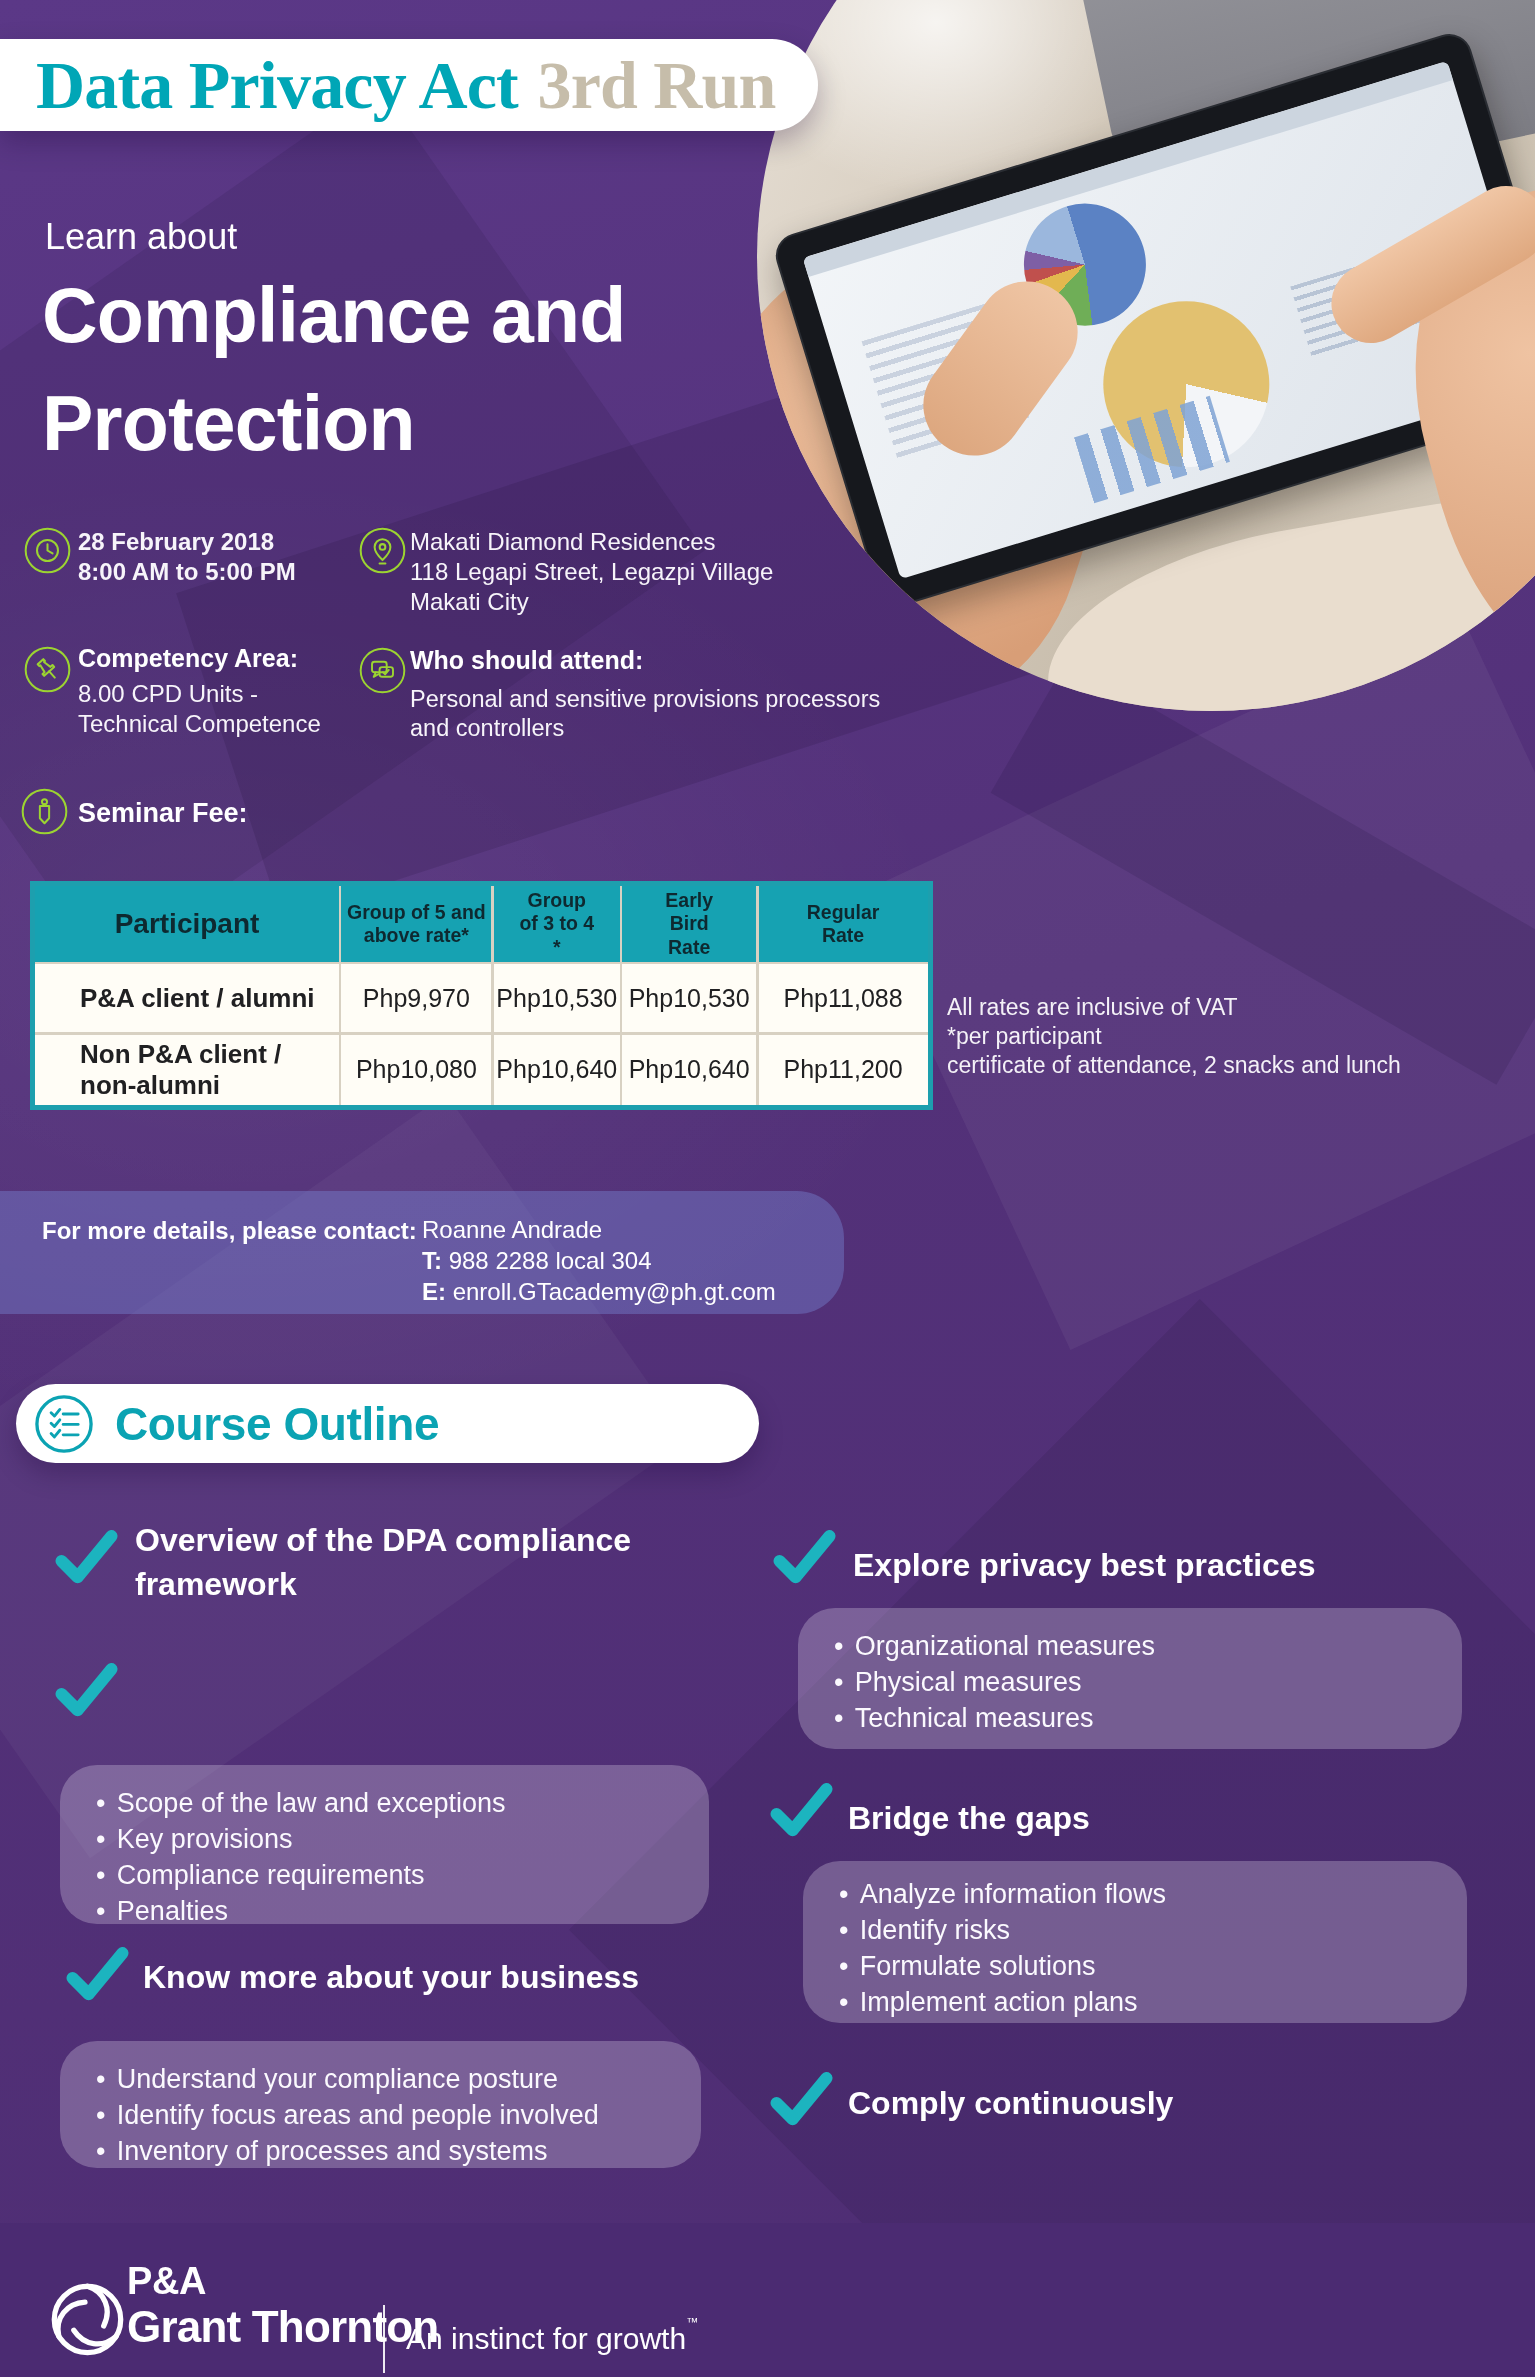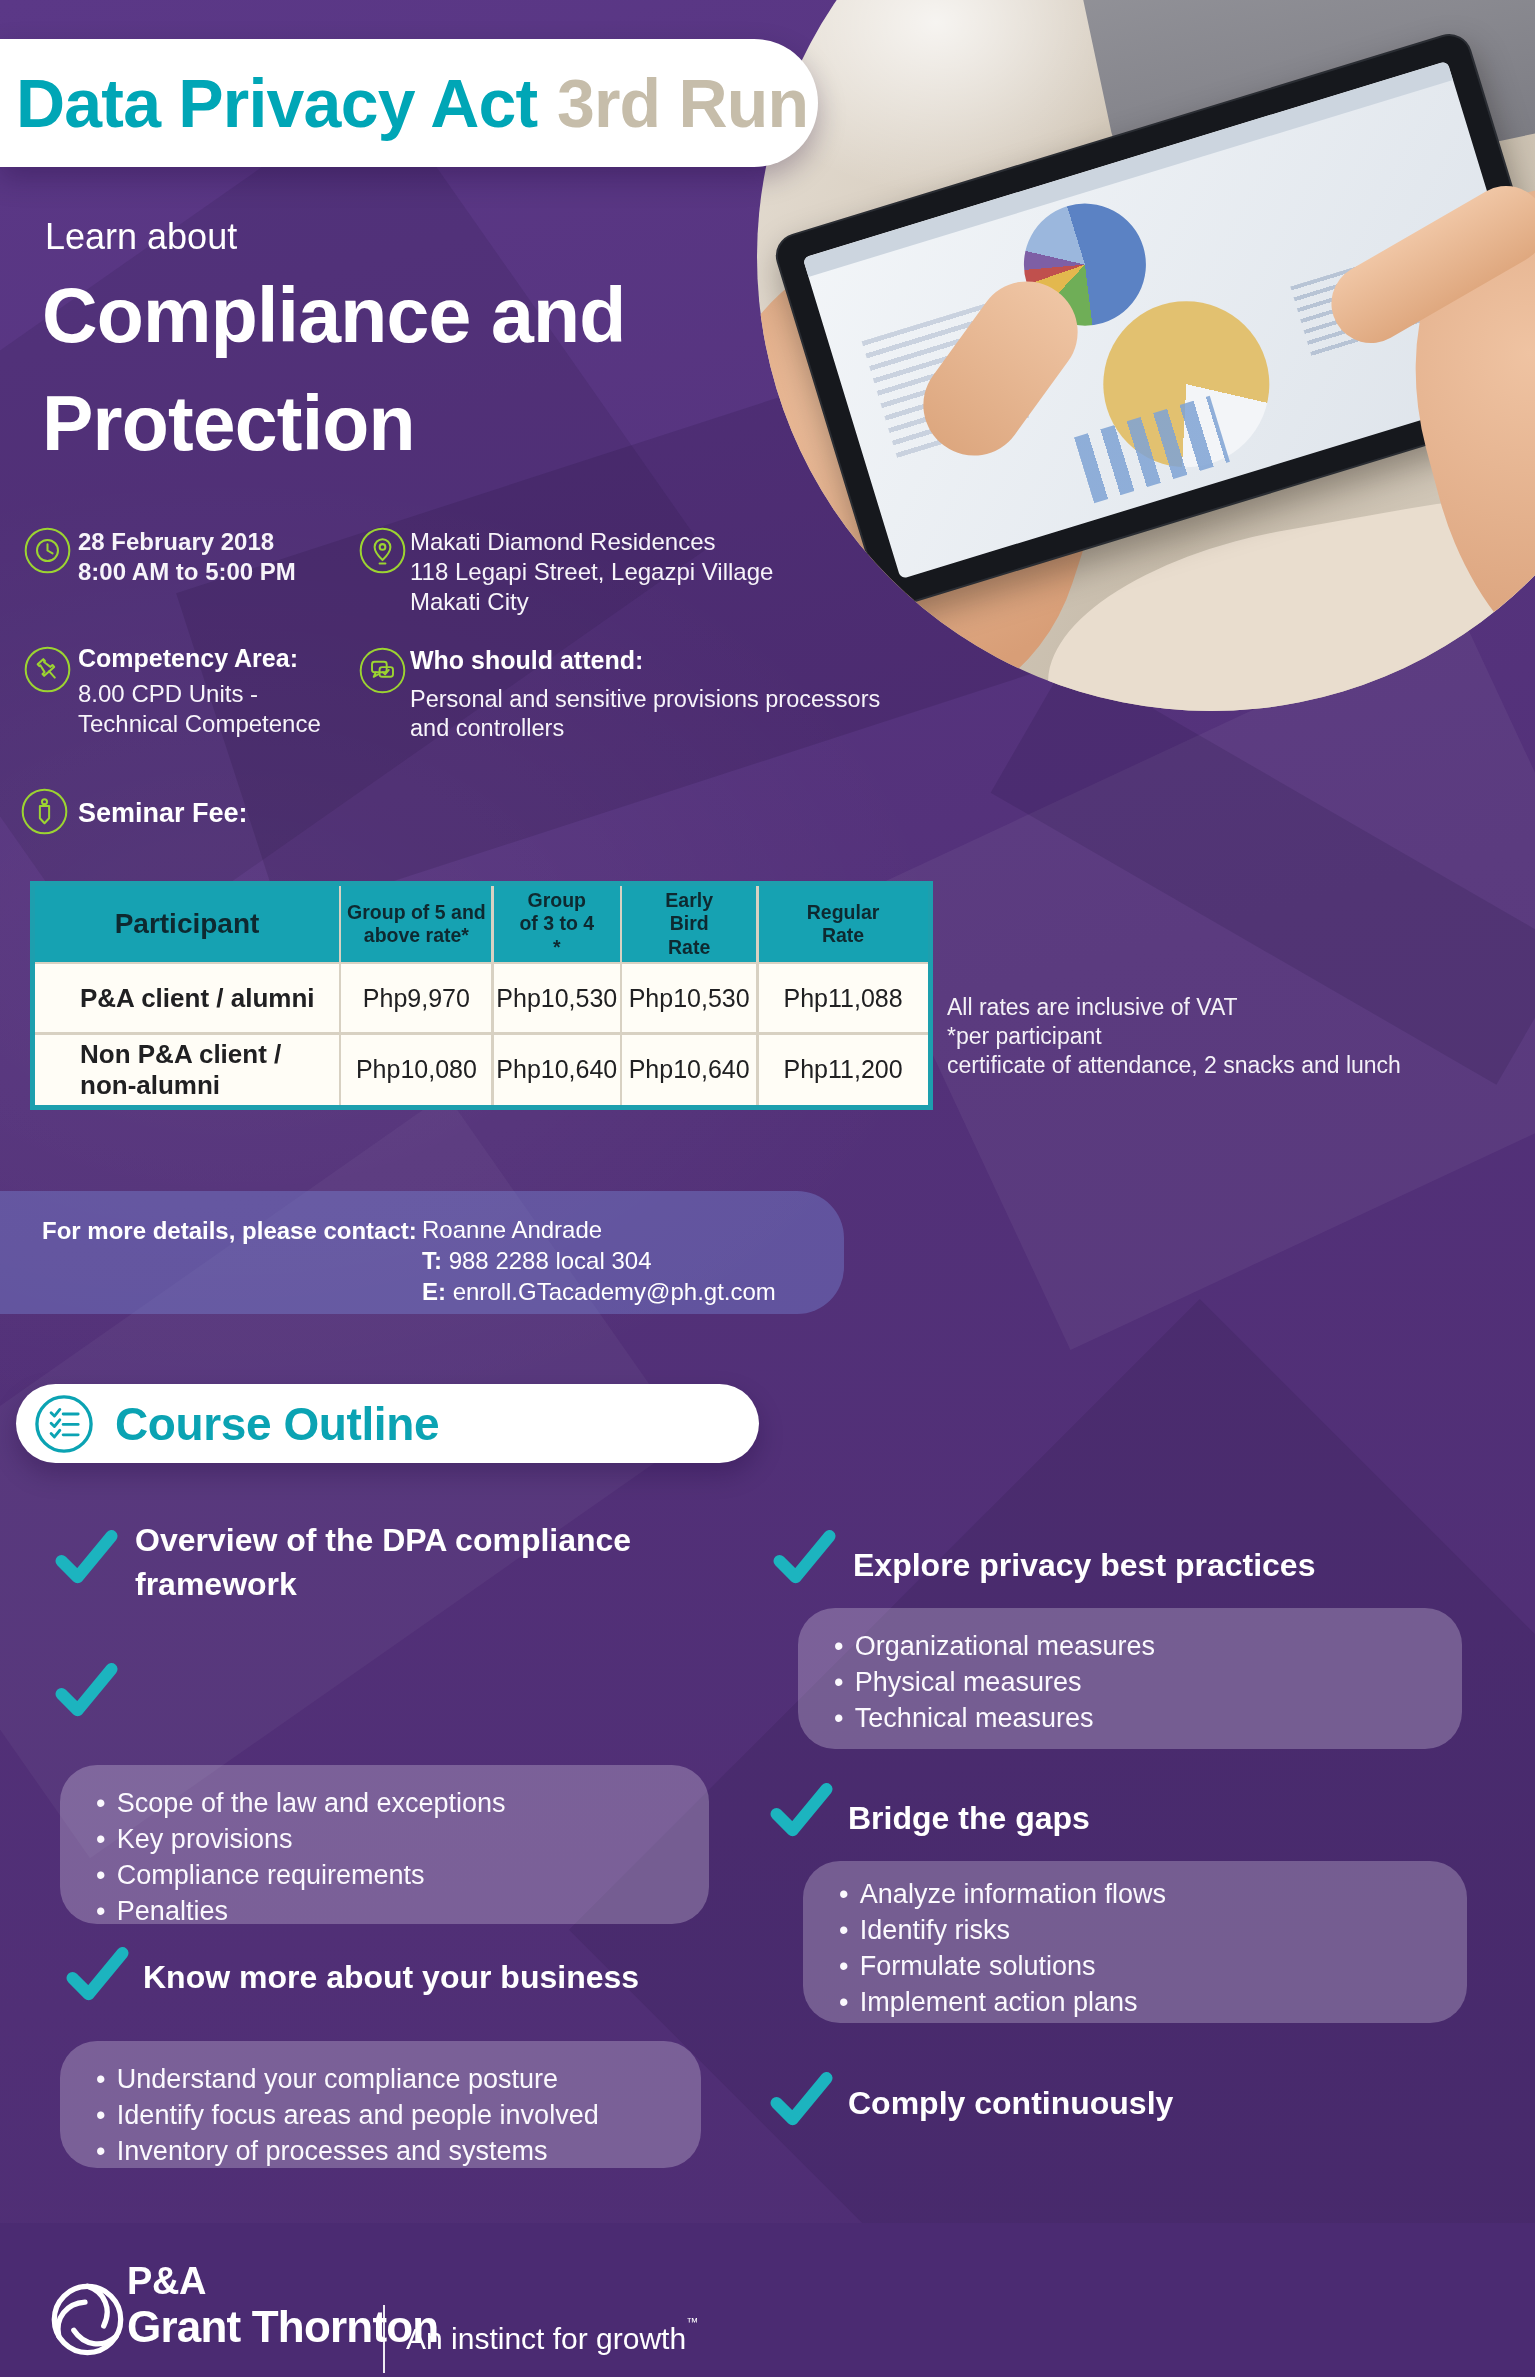--- a/index.html
+++ b/index.html
@@ -7,23 +7,23 @@
     position:relative;width:1536px;height:2377px;overflow:hidden;color:#fff;
     font-family:"Liberation Sans","DejaVu Sans",sans-serif;
     background:
       radial-gradient(1217px 811px at 15% 40%, rgba(255,255,255,0.05), transparent 60%),
       linear-gradient(165deg,#5b3887 0%,#533179 45%,#4e2d73 100%);
   }
   .abs{position:absolute;}
   .deco{position:absolute;pointer-events:none;}
 
   
-  .banner{position:absolute;left:0;top:39px;width:818px;height:128px;background:#ffffff;
+  .banner{position:absolute;left:0;top:39px;width:818px;height:92px;background:#ffffff;
     border-radius:0 64px 64px 0;box-shadow:0 11.4px 27.6px rgba(25,5,50,.28);
-    display:flex;align-items:center;padding-left:16px;box-sizing:border-box;z-index:6;}
+    display:flex;align-items:center;padding-left:36px;box-sizing:border-box;z-index:6;font-family:Liberation Serif, serif;}
   .banner .t1{color:#00a6b6;font-size:68px;font-weight:700;letter-spacing:-0.8px;}
   .banner .t2{color:#c6bdaa;font-size:68px;font-weight:700;margin-left:19.5px;letter-spacing:-0.8px;}
 
   .kicker{position:absolute;left:45px;top:216px;font-size:36px;font-weight:400;z-index:5;}
   .hero{position:absolute;left:42px;top:261px;font-size:77px;font-weight:700;line-height:108px;letter-spacing:-0.8px;z-index:5;}
 
   
   .photo{position:absolute;left:757px;top:-197px;width:908px;height:908px;border-radius:50%;overflow:hidden;z-index:2;
     background:linear-gradient(115deg,#e9e2d8 0%,#d6ccbe 32%,#c7bcab 58%,#dcd3c6 100%);}
   .ph{position:absolute;}

